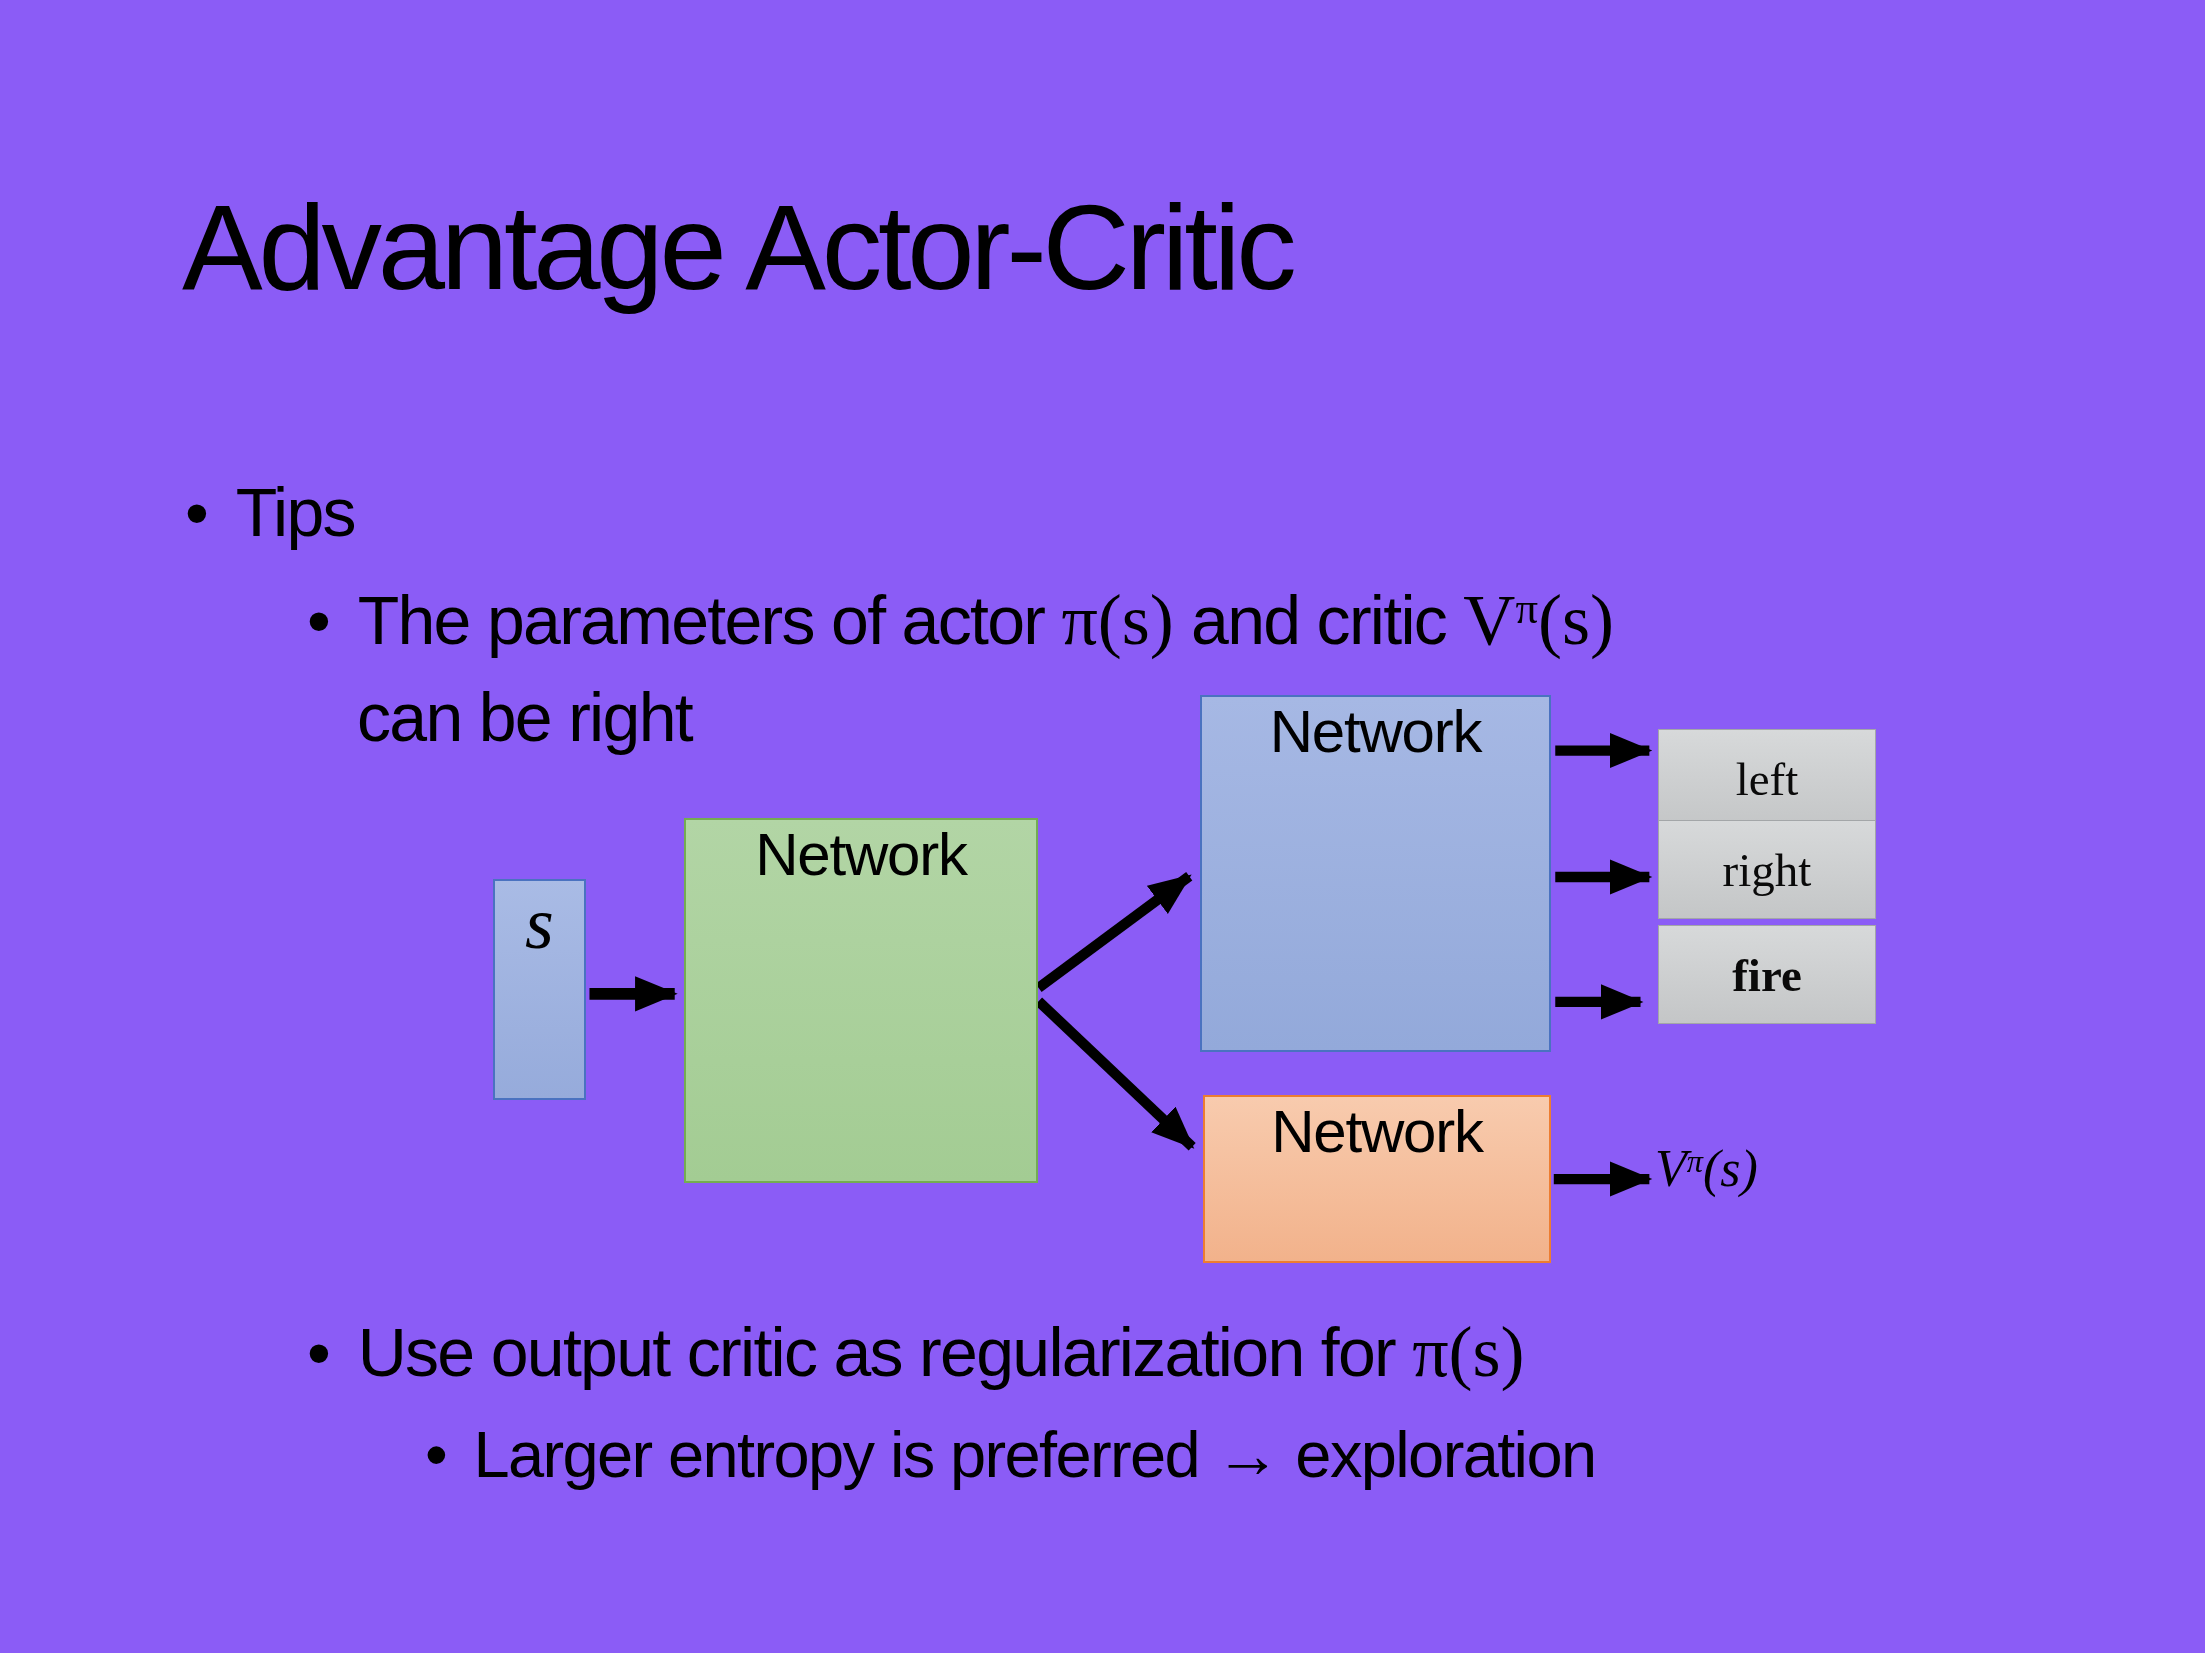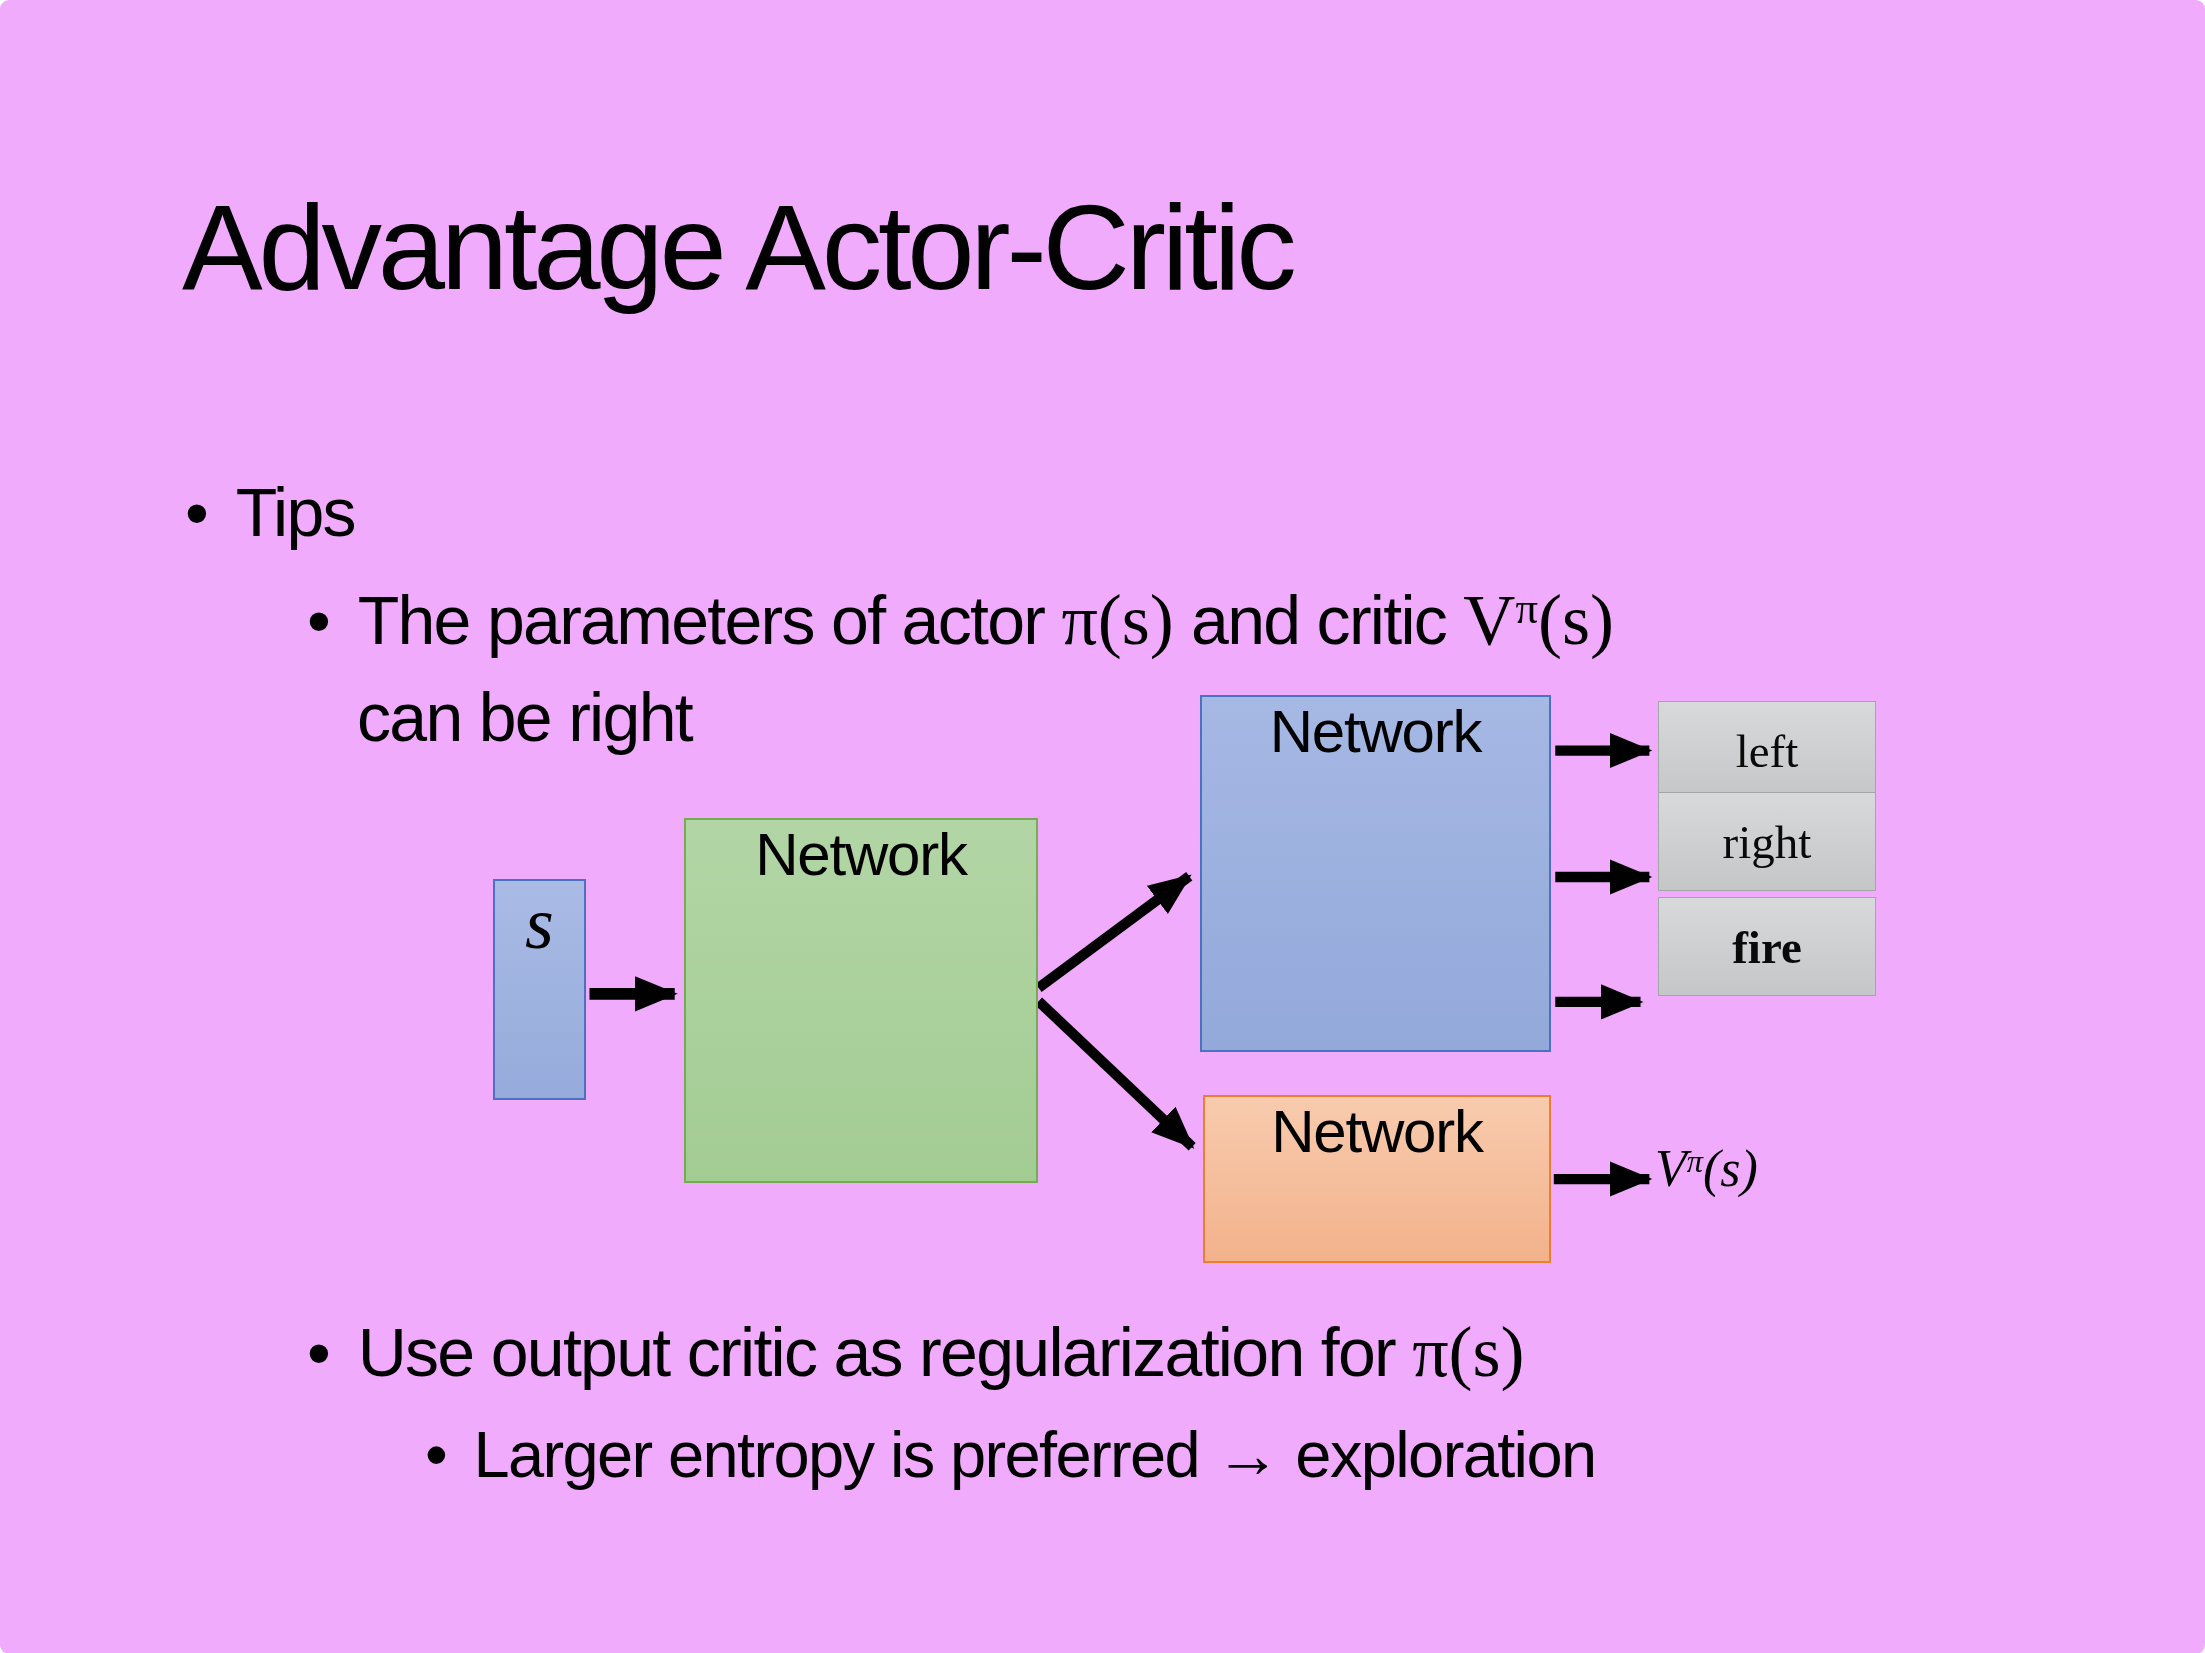--- a/index.html
+++ b/index.html
@@ -2,25 +2,24 @@
 <html style="font-size:11.8px"><head>
 <meta charset="utf-8">
 <style>
   html, body { margin: 0; padding: 0; }
   body { background: #ffffff; }
 
   .stage {
     position: relative;
     width: 2205px;
     height: 1654px;
-    background: #f0abfc;
+    background: #8b5cf6;
     overflow: hidden;
     font-family: "Liberation Sans", sans-serif;
     color: #000000;
-    border-radius: 9px;
   }
 
   .abs { position: absolute; white-space: nowrap; }
 
   .slide-title {
     left: 182px;
     top: 181px;
     font-size: 121px;
     letter-spacing: -0.035em;
     line-height: 1.1;
@@ -89,20 +88,21 @@
   .action-box {
     position: absolute;
     left: 1658px; width: 218px; height: 99px;
     box-sizing: border-box;
     background: linear-gradient(180deg, #d7d9da 0%, #c4c6c7 100%);
     border: 1.5px solid #a3a6a8;
     display: flex; align-items: center; justify-content: center;
     font-family: "Liberation Serif", serif;
     font-size: 47px;
     color: #0a0a0a;
+    margin-top: 28px;
   }
   .action-left  { top: 701px; }
   .action-right { top: 792px; }
   .action-fire  { top: 897px; font-weight: bold; }
 
   .value-output {
     left: 1655px; top: 1136px;
     font-family: "Liberation Serif", serif;
     font-style: italic;
     font-size: 52px;

